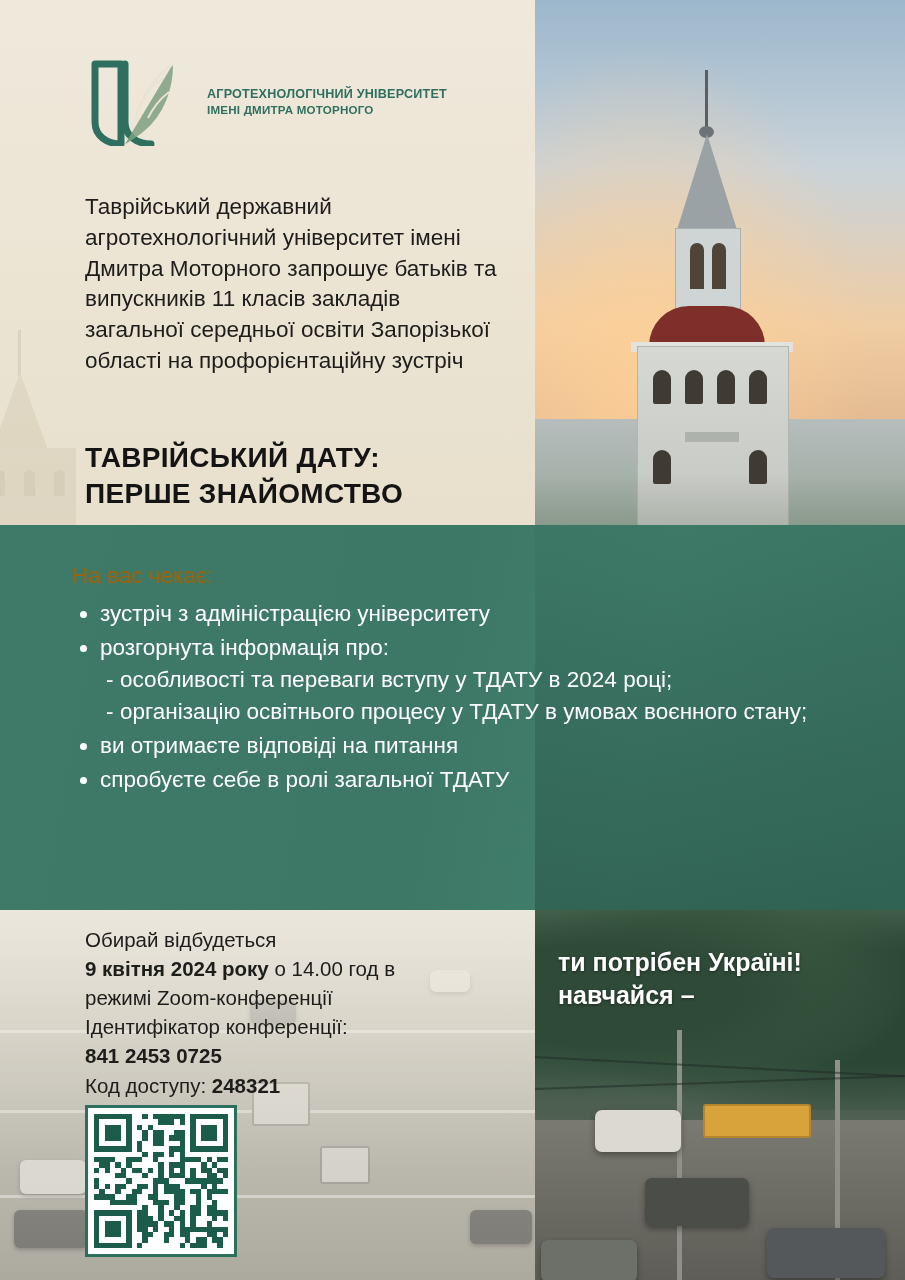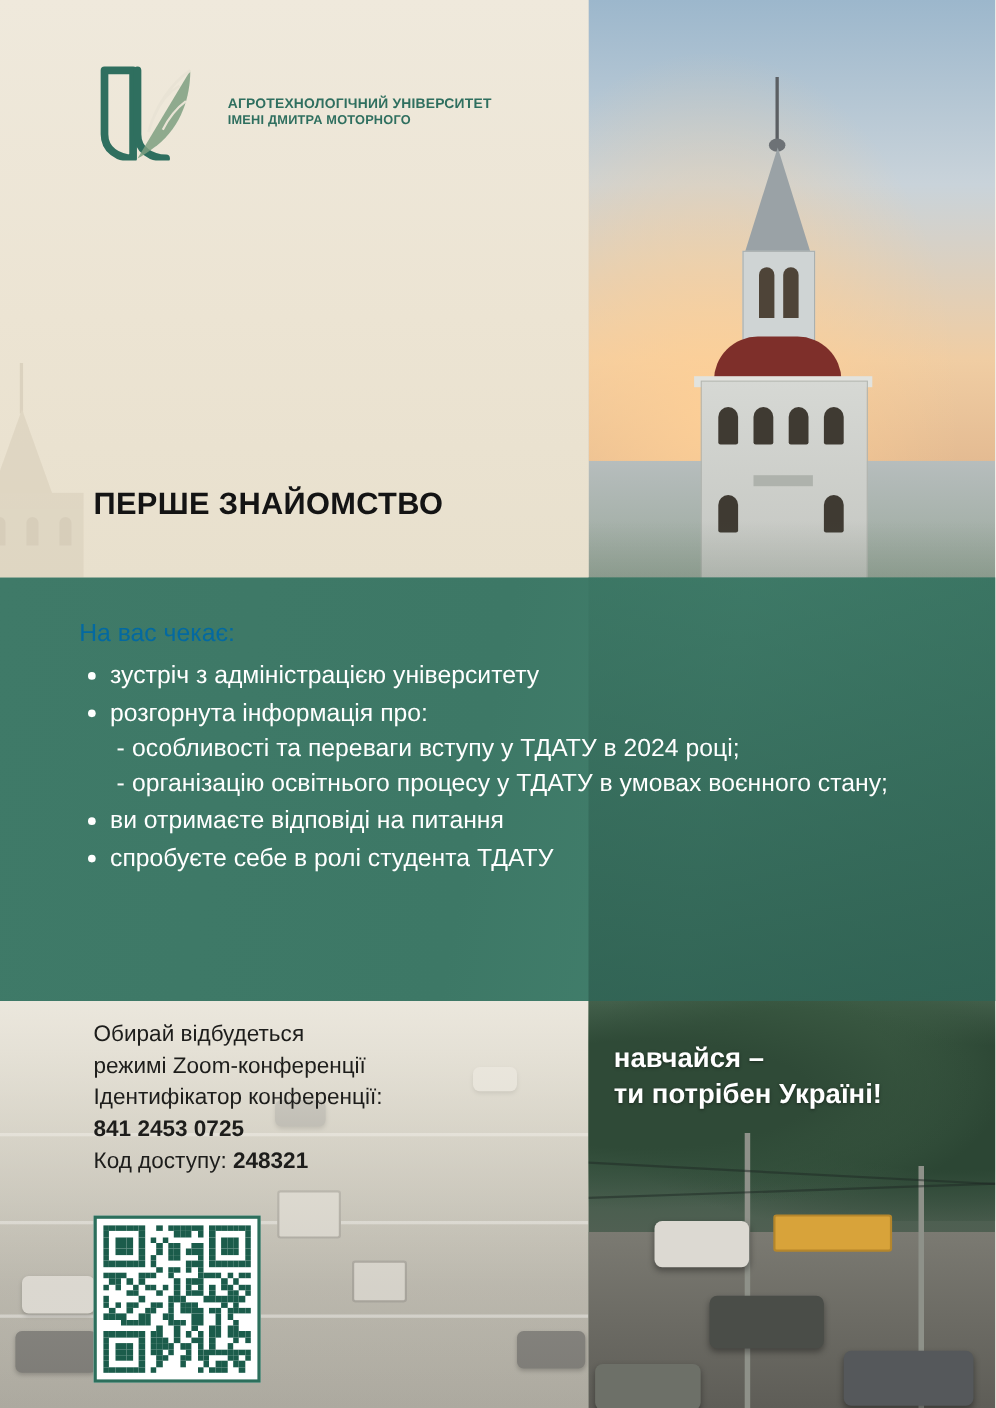--- a/index.html
+++ b/index.html
@@ -353,21 +353,21 @@
     line-height: 1.28;
     color: #141414;
     letter-spacing: .3px;
   }
 
   .expect-title {
     position: absolute;
     left: 72px;
     top: 563px;
     font-size: 22.5px;
-    color: #0369a1;
+    color: #a16207;
   }
   .expect-list {
     position: absolute;
     left: 72px;
     top: 598px;
     width: 800px;
     margin: 0;
     padding: 0 0 0 28px;
     color: #ffffff;
     font-size: 22.5px;
@@ -518,58 +518,63 @@
         <path d="M78 20 C68 26 60 36 55 48" fill="none" stroke="#e9e3d5" stroke-width="2"></path>
         <path d="M84 34 C76 40 68 50 63 60" fill="none" stroke="#e9e3d5" stroke-width="2"></path>
       </svg>
     </div>
     <div class="logo-text">
       <div class="logo-line2">АГРОТЕХНОЛОГІЧНИЙ УНІВЕРСИТЕТ</div>
       <div class="logo-line3">ІМЕНІ ДМИТРА МОТОРНОГО</div>
     </div>
   </div>
 
+  <div class="intro">Таврійський державний агротехнологічний університет імені Дмитра Моторного запрошує батьків та випускників 11 класів закладів загальної середньої освіти Запорізької області на профорієнтаційну зустріч</div>
 
   <div class="headline">
+    <div>ТАВРІЙСЬКИЙ ДАТУ:</div>
     <div>ПЕРШЕ ЗНАЙОМСТВО</div>
   </div>
 
   <div class="expect-title">На вас чекає:</div>
   <ul class="expect-list">
     <li>
       <span>зустріч з адміністрацією університету</span>
     </li>
     <li>
       <span>розгорнута інформація про:</span>
       <ul class="sub-list">
         <li>особливості та переваги вступу у ТДАТУ в 2024 році;</li>
         <li>організацію освітнього процесу у ТДАТУ в умовах воєнного стану;</li>
       </ul>
     </li>
     <li>
       <span>ви отримаєте відповіді на питання</span>
     </li>
     <li>
-      <span>спробуєте себе в ролі студента ТДАТУ</span>
+      <span>спробуєте себе в ролі загальної ТДАТУ</span>
     </li>
   </ul>
 
   <div class="event-info">
     <div>Обирай відбудеться</div>
+    <div>
+      <b>9 квітня 2024 року</b><span> о 14.00 год в</span>
+    </div>
     <div>режимі Zoom-конференції</div>
     <div>Ідентифікатор конференції:</div>
     <div><b>841 2453 0725</b></div>
     <div>
       <span>Код доступу: </span><b>248321</b>
     </div>
   </div>
 
   <div class="slogan">
+    <div>ти потрібен Україні!</div>
     <div>навчайся –</div>
-    <div>ти потрібен Україні!</div>
   </div>
 
   <div class="qr">
     <div class="qr-grid" id="qr-grid">
         <i></i>
         <i></i>
         <i></i>
         <i></i>
         <i></i>
         <i></i>

